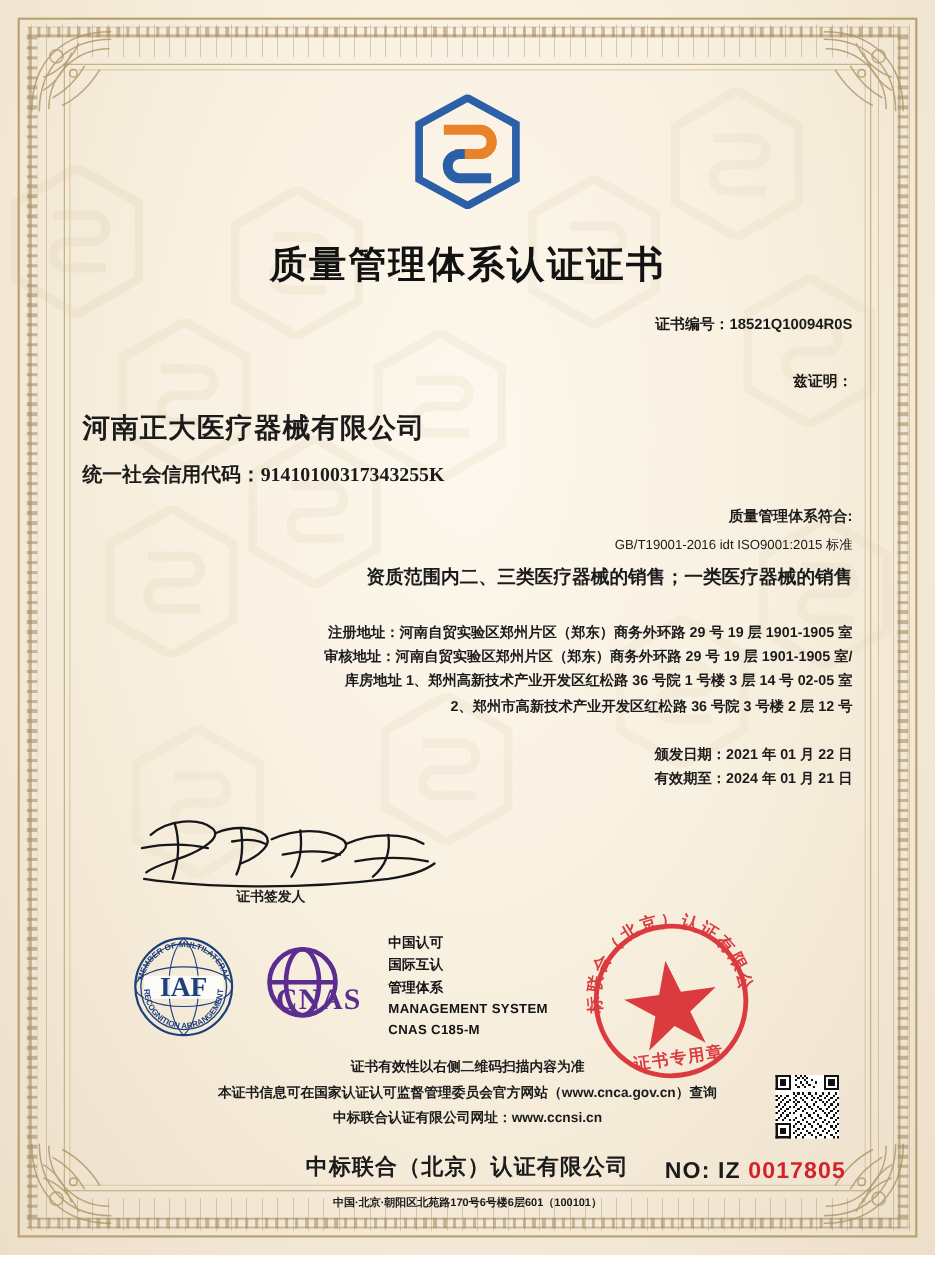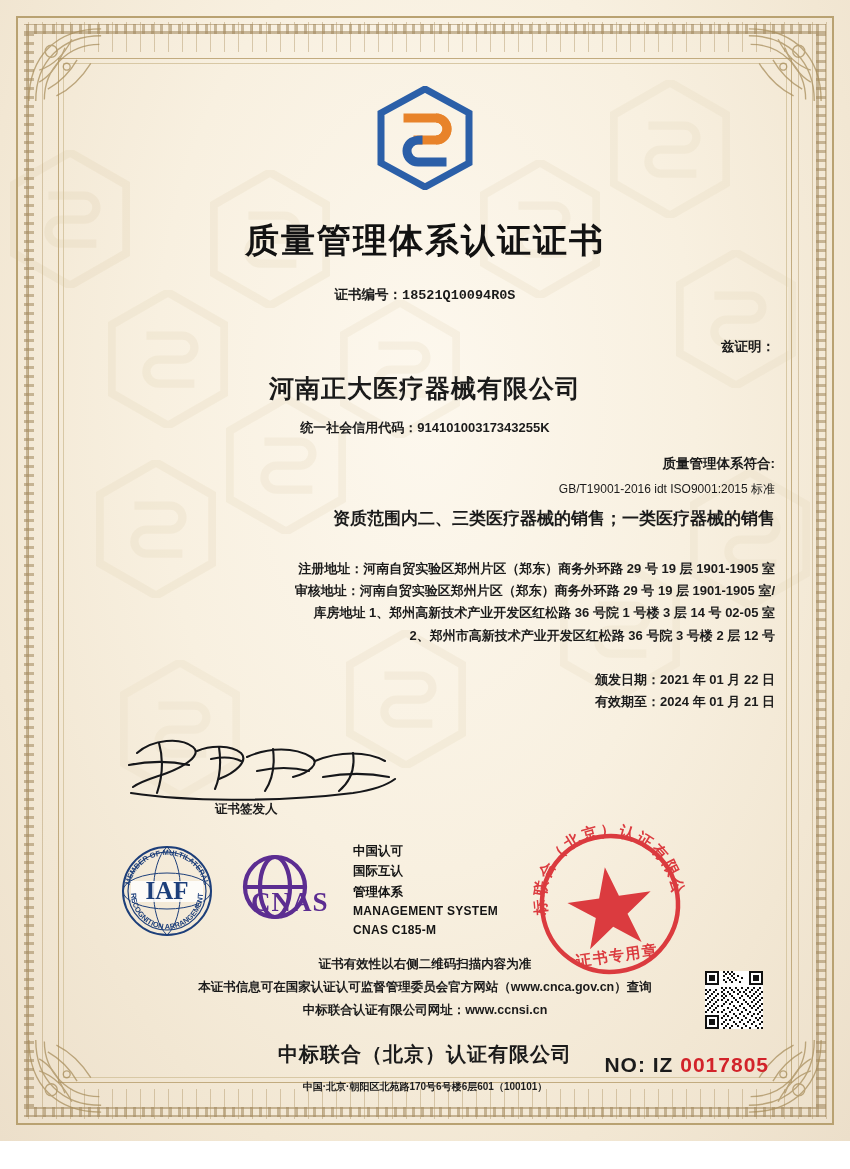--- a/index.html
+++ b/index.html
@@ -110,46 +110,46 @@
   }
   .title {
     text-align: center;
     font-size: 34px;
     font-weight: bold;
     letter-spacing: 2px;
     margin-top: 28px;
     color: #121212;
   }
   .right-line {
-    text-align: center;
+    text-align: right;
     font-size: 13.5px;
     font-weight: bold;
     margin-top: 22px;
     color: #1a1a1a;
-    font-family: Liberation Mono, monospace;
   }
   .cert-no-label { font-weight: bold; }
   .hereby {
     text-align: right;
     font-size: 13.5px;
     font-weight: bold;
     margin-top: 34px;
   }
   .company {
-    text-align: center;
+    text-align: left;
     font-size: 25px;
     font-weight: bold;
     margin-top: 16px;
     letter-spacing: 1px;
   }
   .credit {
-    text-align: center;
-    font-size: 13px;
+    text-align: left;
+    font-size: 18px;
     font-weight: bold;
     margin-top: 14px;
+    font-family: Liberation Serif, serif;
   }
   .std-label {
     text-align: right;
     font-size: 13.5px;
     font-weight: bold;
     margin-top: 18px;
   }
   .std-value {
     text-align: right;
     font-size: 12px;

